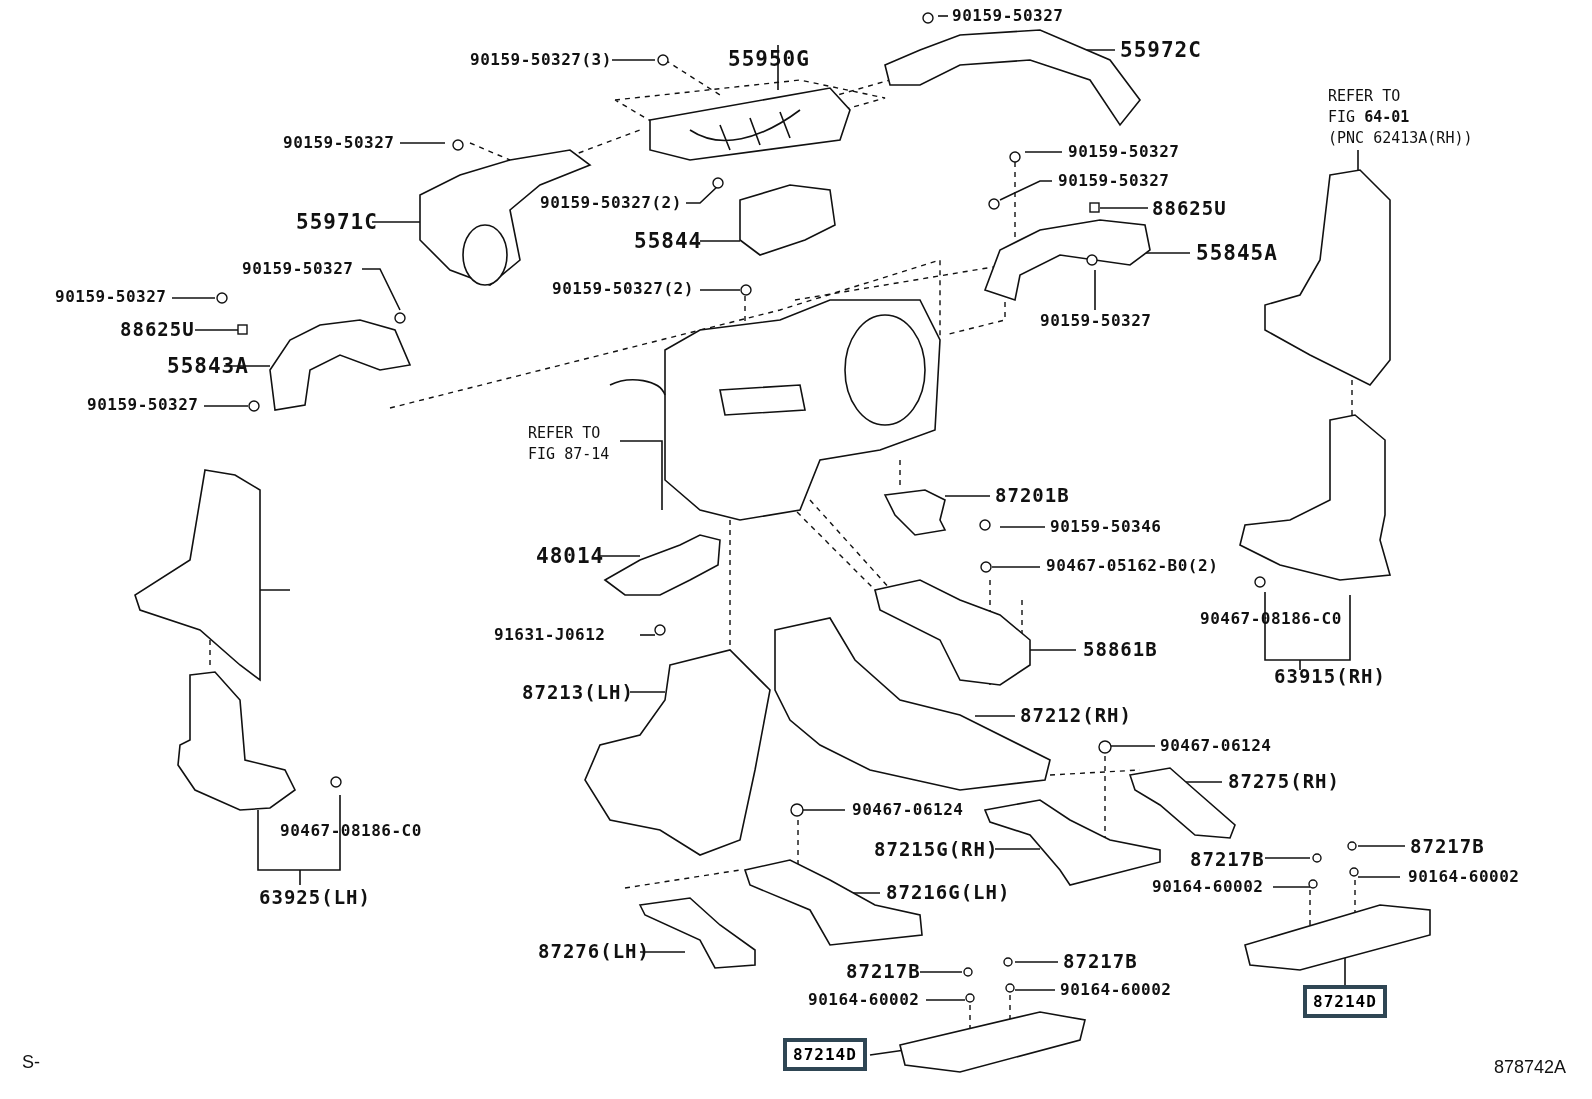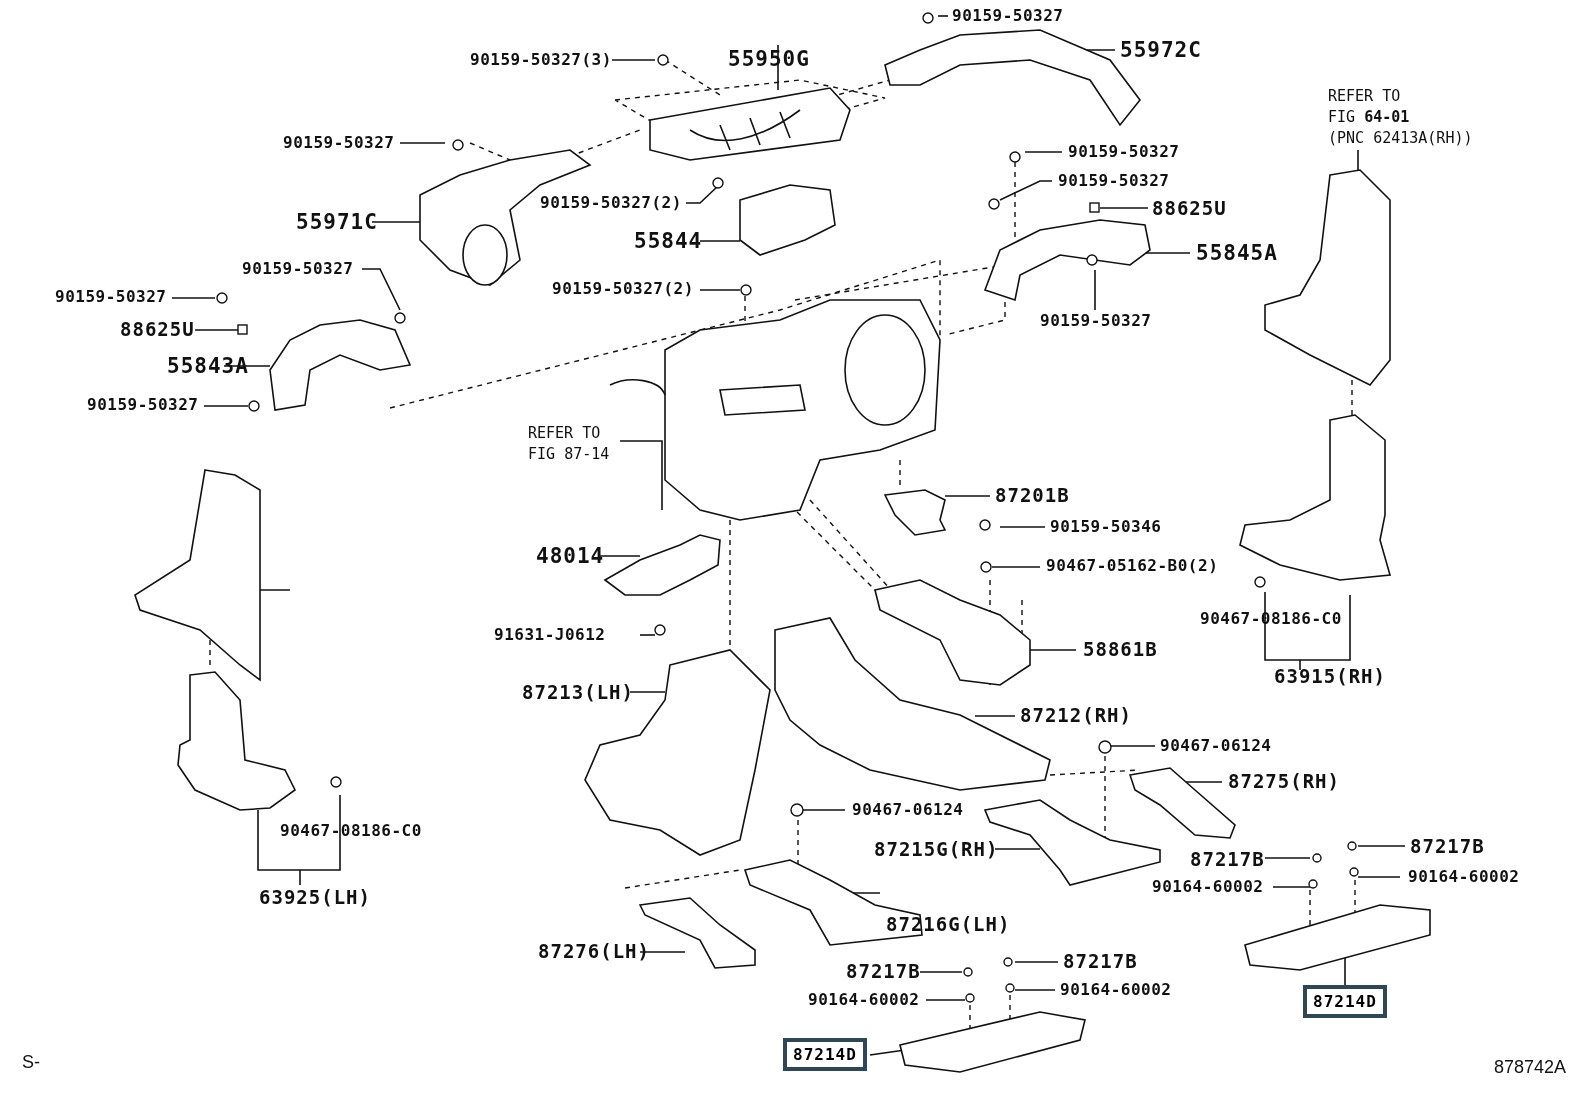--- a/index.html
+++ b/index.html
@@ -245,21 +245,21 @@
   <span class="lbl sm" style="left:1160px;top:738px;">90467-06124</span>
   <span class="lbl md" style="left:1228px;top:772px;">87275(RH)</span>
   <span class="lbl sm" style="left:852px;top:802px;">90467-06124</span>
   <span class="lbl md" style="left:874px;top:840px;">87215G(RH)</span>
   <span class="lbl md" style="left:1190px;top:850px;">87217B</span>
   <span class="lbl md" style="left:1410px;top:837px;">87217B</span>
   <span class="lbl sm" style="left:1152px;top:879px;">90164-60002</span>
   <span class="lbl sm" style="left:1408px;top:869px;">90164-60002</span>
   <span class="lbl sm" style="left:280px;top:823px;">90467-08186-C0</span>
   <span class="lbl md" style="left:259px;top:888px;">63925(LH)</span>
-  <span class="lbl md" style="left:886px;top:883px;margin-top:32px;">87216G(LH)</span>
+  <span class="lbl md" style="left:886px;top:883px;">87216G(LH)</span>
   <span class="lbl md" style="left:538px;top:942px;">87276(LH)</span>
   <span class="lbl md" style="left:846px;top:962px;">87217B</span>
   <span class="lbl md" style="left:1063px;top:952px;">87217B</span>
   <span class="lbl sm" style="left:808px;top:992px;">90164-60002</span>
   <span class="lbl sm" style="left:1060px;top:982px;">90164-60002</span>
 
   <span class="boxed" style="left:1303px;top:985px;">87214D</span>
   <span class="boxed" style="left:783px;top:1038px;">87214D</span>
 
   <span class="corner" style="left:22px;top:1052px;">S-</span>

